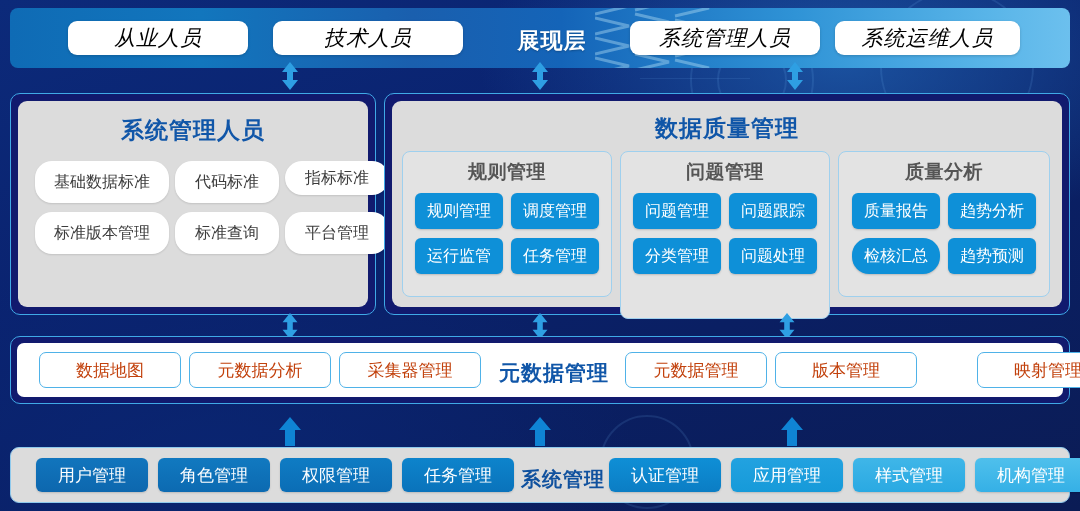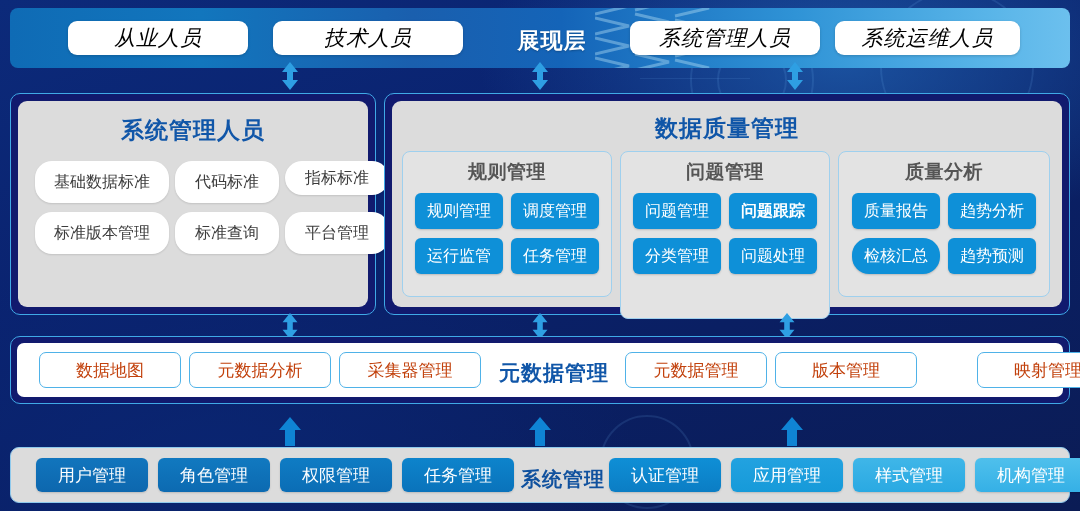--- a/index.html
+++ b/index.html
@@ -190,21 +190,21 @@
       <div class="subpanel-title" style="margin-top:7px;">规则管理</div>
       <div class="btn-blue" style="position:absolute;left:12px;top:41px;width:88px;height:36px;">规则管理</div>
       <div class="btn-blue" style="position:absolute;left:108px;top:41px;width:88px;height:36px;">调度管理</div>
       <div class="btn-blue" style="position:absolute;left:12px;top:86px;width:88px;height:36px;">运行监管</div>
       <div class="btn-blue" style="position:absolute;left:108px;top:86px;width:88px;height:36px;">任务管理</div>
     </div>
 
     <div class="subpanel" style="left:228px;top:50px;width:210px;height:168px;">
       <div class="subpanel-title" style="margin-top:7px;">问题管理</div>
       <div class="btn-blue" style="position:absolute;left:12px;top:41px;width:88px;height:36px;">问题管理</div>
-      <div class="btn-blue" style="position:absolute;left:108px;top:41px;width:88px;height:36px;font-weight:bold;">问题跟踪</div>
+      <div class="btn-blue" style="position:absolute;left:108px;top:41px;width:88px;height:36px;">问题跟踪</div>
       <div class="btn-blue" style="position:absolute;left:12px;top:86px;width:88px;height:36px;">分类管理</div>
       <div class="btn-blue" style="position:absolute;left:108px;top:86px;width:88px;height:36px;">问题处理</div>
     </div>
 
     <div class="subpanel" style="left:446px;top:50px;width:212px;height:146px;">
       <div class="subpanel-title" style="margin-top:7px;">质量分析</div>
       <div class="btn-blue" style="position:absolute;left:13px;top:41px;width:88px;height:36px;">质量报告</div>
       <div class="btn-blue" style="position:absolute;left:109px;top:41px;width:88px;height:36px;">趋势分析</div>
       <div class="btn-blue" style="position:absolute;left:13px;top:86px;width:88px;height:36px;border-radius:17px;">检核汇总</div>
       <div class="btn-blue" style="position:absolute;left:109px;top:86px;width:88px;height:36px;">趋势预测</div>

